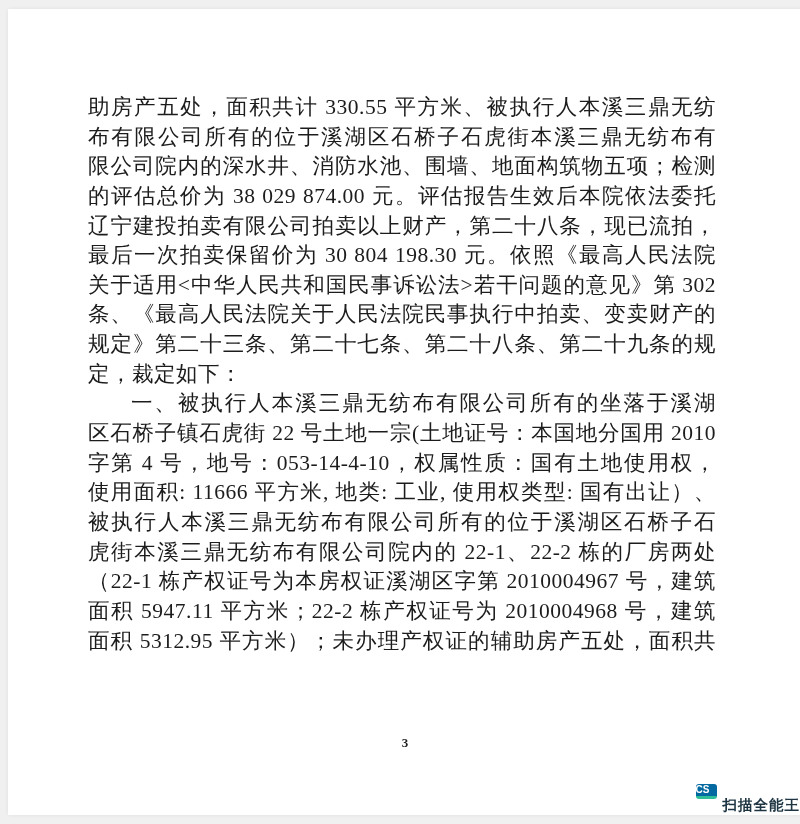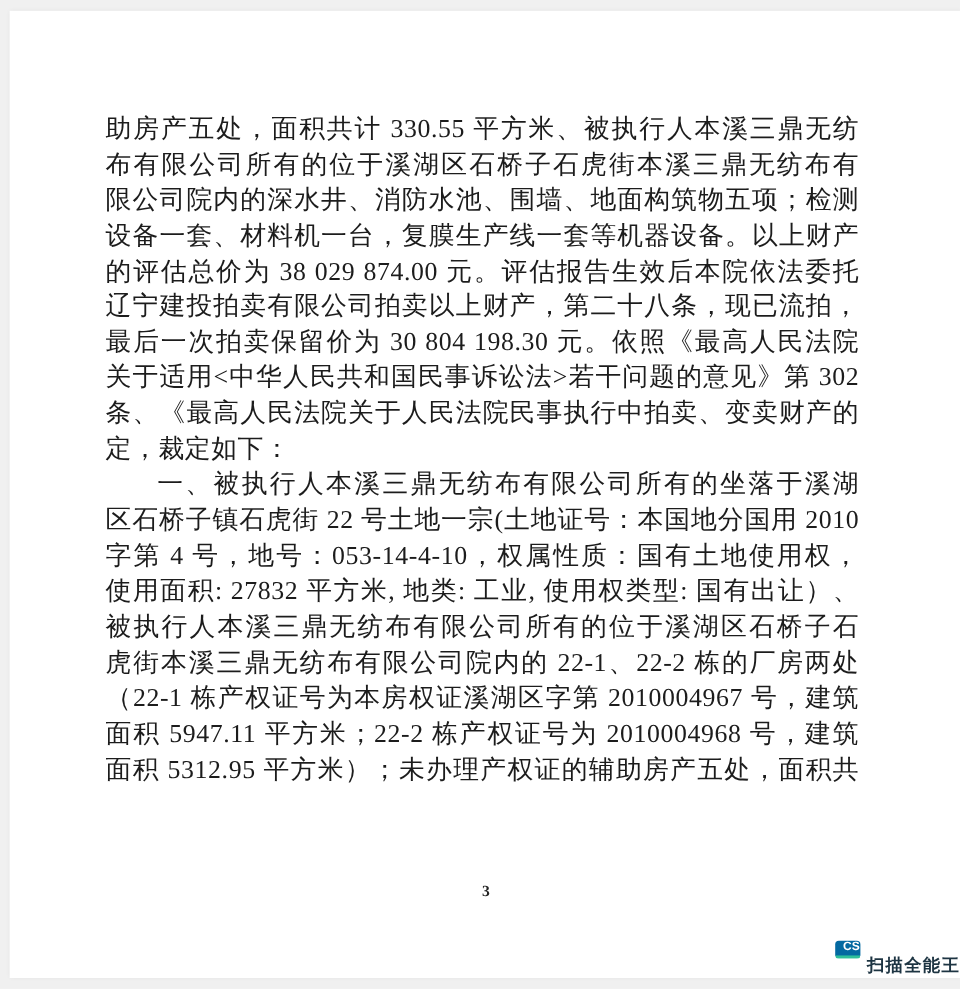--- a/index.html
+++ b/index.html
@@ -71,52 +71,52 @@
     width: 21px;
     height: 12px;
     background: #0369a1;
     border-bottom: 3px solid #2ebf9a;
     border-radius: 3px;
     color: #ffffff;
     font-family: "Liberation Sans", sans-serif;
     font-weight: bold;
     font-size: 10px;
     line-height: 12px;
-    text-align: right;
+    text-align: left;
   }
   .scanner-label {
     font-size: 14.5px;
     font-weight: bold;
     color: #1d3442;
     letter-spacing: 1px;
     line-height: 16px;
     margin-top: 28px;
   }
 </style>
 </head>
 <body>
 
 <div class="scan-bg">
   <div class="page">
 
     <div class="content">
       <div class="line">助房产五处，面积共计 330.55 平方米、被执行人本溪三鼎无纺</div>
       <div class="line">布有限公司所有的位于溪湖区石桥子石虎街本溪三鼎无纺布有</div>
       <div class="line">限公司院内的深水井、消防水池、围墙、地面构筑物五项；检测</div>
-      <div class="line">设备一套、材料机一台，复膜生产线一套等机器设备。以上财产</div>
       <div class="line">的评估总价为 38 029 874.00 元。评估报告生效后本院依法委托</div>
       <div class="line">辽宁建投拍卖有限公司拍卖以上财产，第二十八条，现已流拍，</div>
       <div class="line">最后一次拍卖保留价为 30 804 198.30 元。依照《最高人民法院</div>
       <div class="line">关于适用&lt;中华人民共和国民事诉讼法&gt;若干问题的意见》第 302</div>
       <div class="line">条、《最高人民法院关于人民法院民事执行中拍卖、变卖财产的</div>
+      <div class="line">规定》第二十三条、第二十七条、第二十八条、第二十九条的规</div>
       <div class="line no-just">定，裁定如下：</div>
       <div class="line indent">一、被执行人本溪三鼎无纺布有限公司所有的坐落于溪湖</div>
       <div class="line">区石桥子镇石虎街 22 号土地一宗(土地证号：本国地分国用 2010</div>
       <div class="line">字第 4 号，地号：053-14-4-10，权属性质：国有土地使用权，</div>
-      <div class="line">使用面积: 27832 平方米, 地类: 工业, 使用权类型: 国有出让）、</div>
+      <div class="line">使用面积: 11666 平方米, 地类: 工业, 使用权类型: 国有出让）、</div>
       <div class="line">被执行人本溪三鼎无纺布有限公司所有的位于溪湖区石桥子石</div>
       <div class="line">虎街本溪三鼎无纺布有限公司院内的 22-1、22-2 栋的厂房两处</div>
       <div class="line">（22-1 栋产权证号为本房权证溪湖区字第 2010004967 号，建筑</div>
       <div class="line">面积 5947.11 平方米；22-2 栋产权证号为 2010004968 号，建筑</div>
       <div class="line">面积 5312.95 平方米）；未办理产权证的辅助房产五处，面积共</div>
     </div>
 
     <div class="page-num">3</div>
 
     <div class="scanner-mark">

